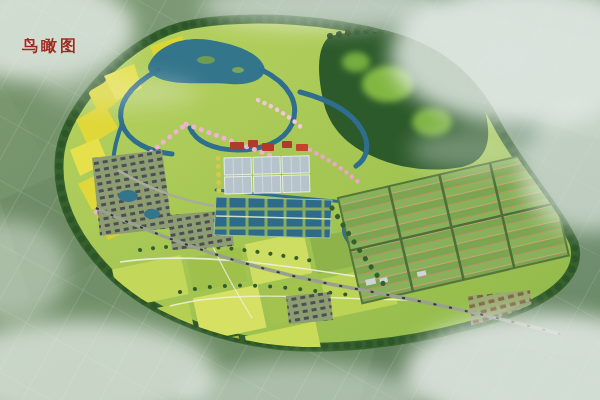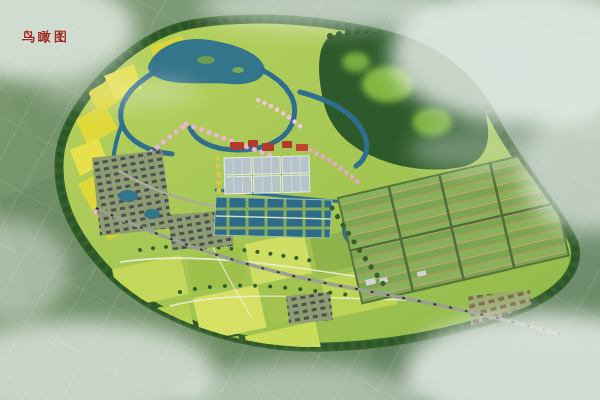--- a/index.html
+++ b/index.html
@@ -1,19 +1,19 @@
 <!DOCTYPE html>
 <html style="--label_red: #9e2b22; --park_green: #a9c855; --tree_belt: #35612c; --forest_dark: #2d5a2b; --forest_clearing: #8fc846; --water: #2f6e8e; --lake: #33758a; --blossom_pink: #eeb2d2; --rapeseed_yellow: #e0d838; --farmland_muted: #74936b; --greenhouse_gray: #b7c3cb; --pond_blue: #2e6a8a; --road_gray: #9aa08f; --mist_white: #eef3f0;"><head>
 <meta charset="utf-8">
 <style>
   html,body{margin:0;padding:0;background:#222;}
   #stage{position:relative;width:600px;height:400px;overflow:hidden;
          font-family:"DejaVu Sans","Liberation Sans",sans-serif;}
   #stage svg{display:block;width:600px;height:400px;}
-  .view-title{position:absolute;left:22px;top:28px;font-size:13px;font-weight:bold;
+  .view-title{position:absolute;left:22px;top:36px;font-size:16px;font-weight:bold;
               letter-spacing:3px;color:var(--label_red,#9e2b22);
               text-shadow:0 0 2px rgba(255,255,255,.35);user-select:none;}
 </style>
 </head>
 <body>
 
 <div id="stage">
 
 <svg viewBox="0 0 600 400" xmlns="http://www.w3.org/2000/svg">
   <defs>

